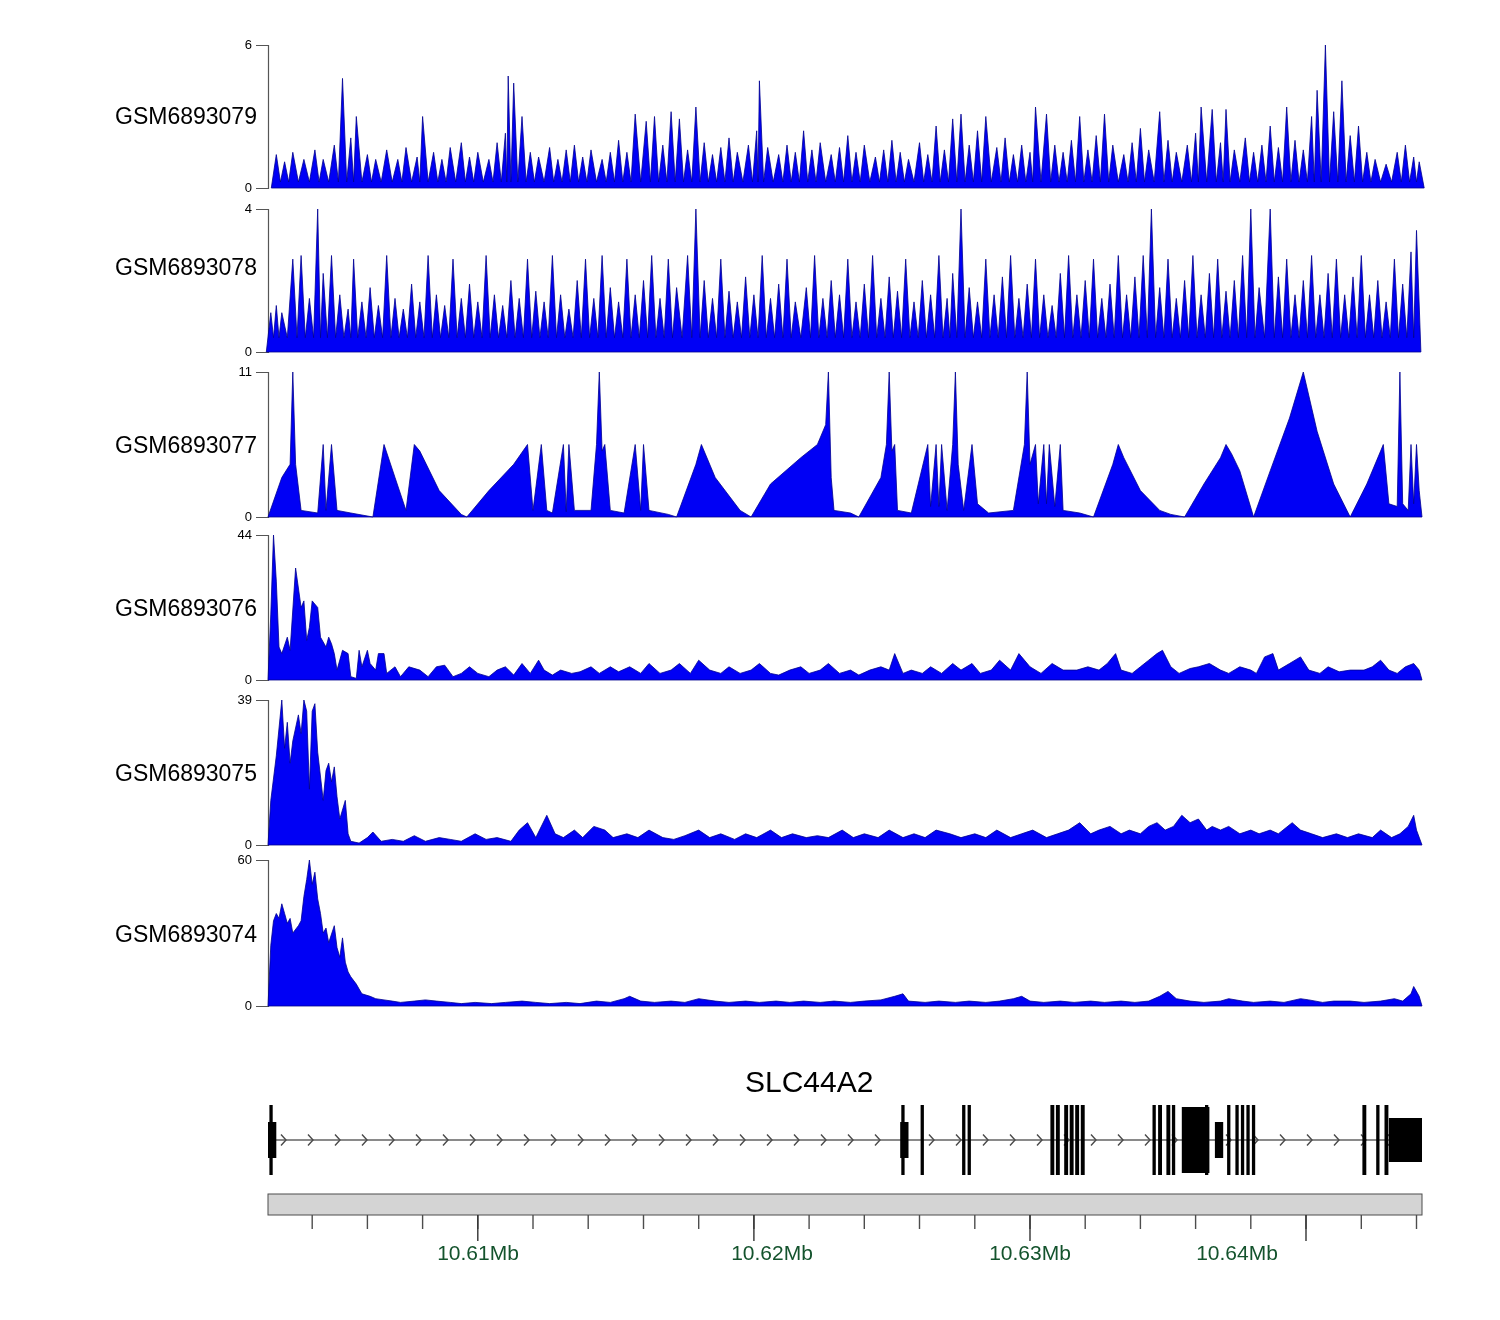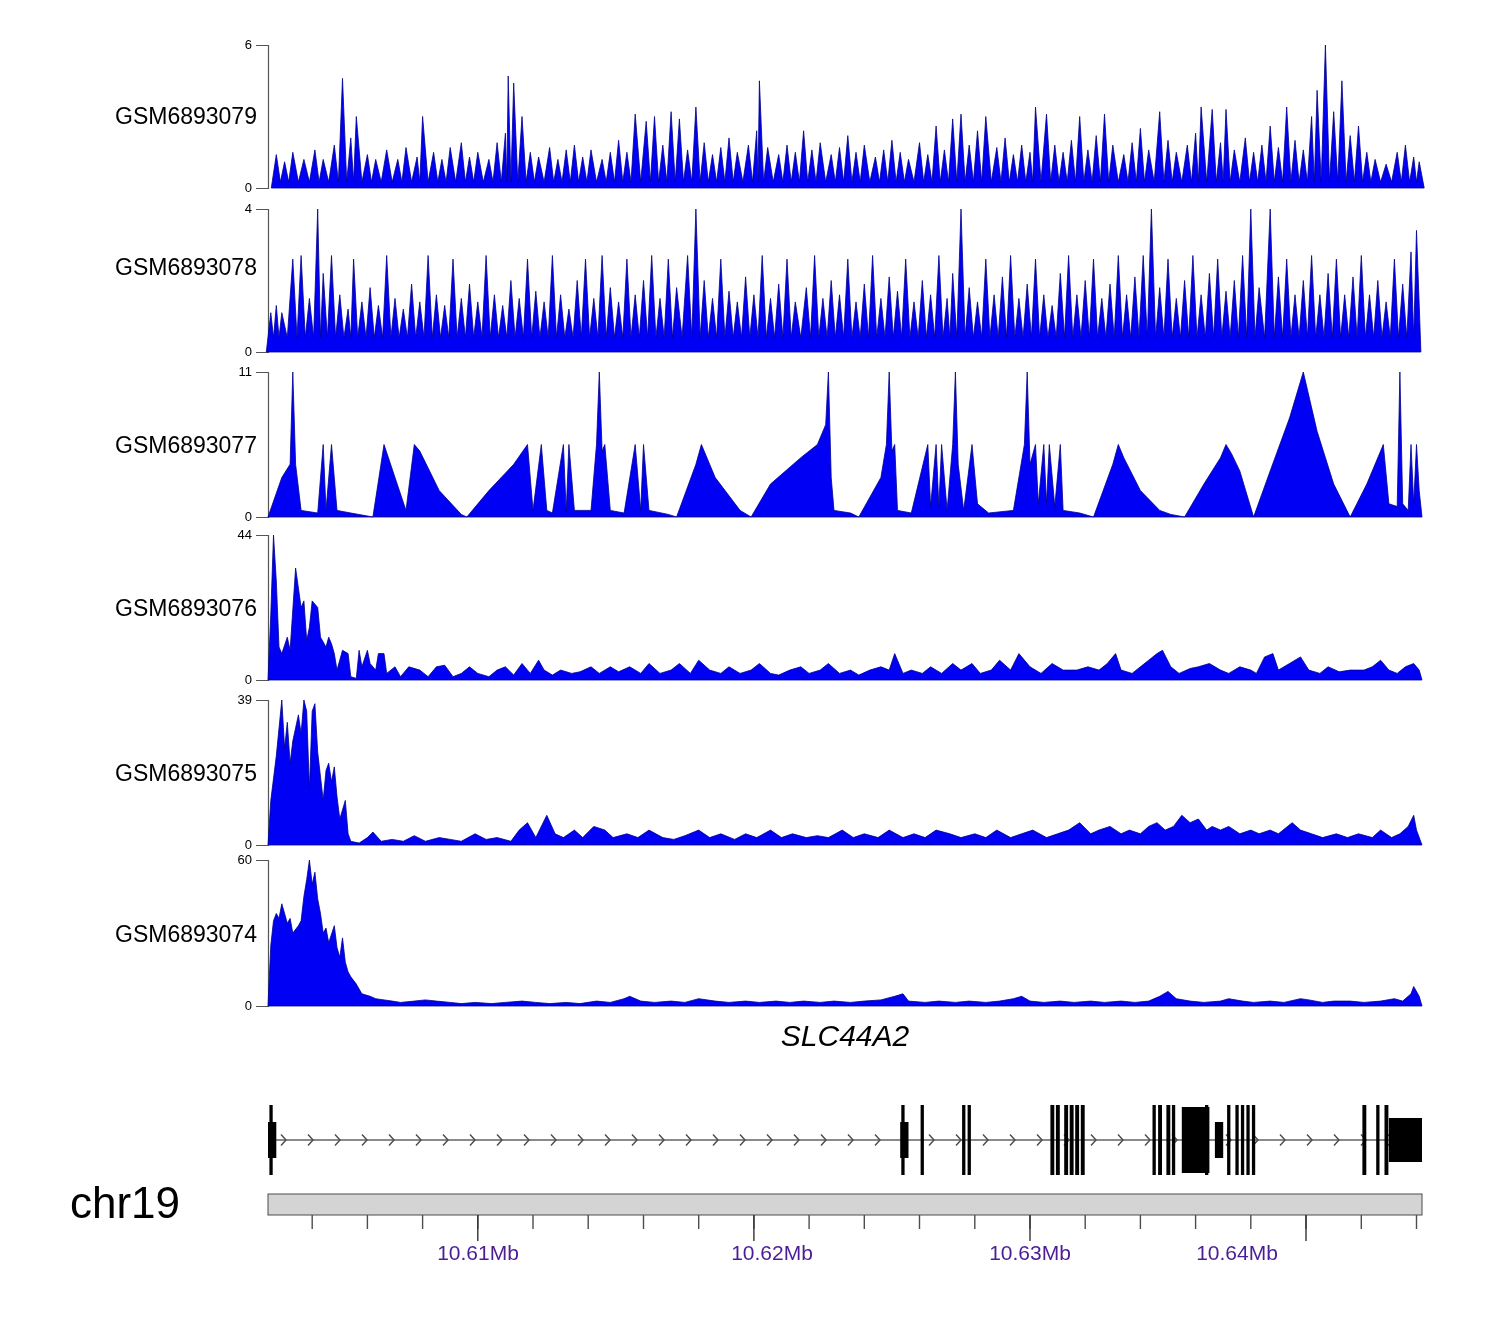--- a/index.html
+++ b/index.html
@@ -3,26 +3,26 @@
 <meta charset="utf-8">
 <style>
   html,body{margin:0;padding:0;background:#ffffff;}
   .canvas{position:relative;width:1500px;height:1320px;background:#fff;overflow:hidden;
           font-family:"Liberation Sans", sans-serif;}
   #gfx{position:absolute;left:0;top:0;}
   .tlabel{position:absolute;left:74px;width:200px;height:30px;line-height:30px;
           font-size:23px;color:#000;text-align:left;margin-left:41px;}
   .ylab{position:absolute;left:178px;width:74px;height:16px;line-height:16px;
         font-size:13px;color:#000;text-align:right;}
-  .gene-title{position:absolute;left:745px;top:1020px;width:200px;height:32px;line-height:32px;
-        font-size:30px;color:#000;text-align:center;font-style:italic;}
+  .gene-title{position:absolute;left:745px;top:1066px;width:200px;height:32px;line-height:32px;
+        font-size:30px;color:#000;}
   .chrom-label{position:absolute;left:70px;top:1180px;width:220px;height:46px;line-height:46px;
         font-size:44px;color:#000;text-align:left;}
   .axlab{position:absolute;top:1241px;width:120px;height:24px;line-height:24px;
-        font-size:21px;color:#4c1d95;text-align:center;}
+        font-size:21px;color:#14532d;text-align:center;}
 </style>
 </head>
 <body>
 
 <div class="canvas">
 
   <svg id="gfx" width="1500" height="1320" viewBox="0 0 1500 1320">
       <g>
         <path d="M256 45.5 H268.5 V188.5 H256" fill="none" stroke="#555" stroke-width="1.2"></path>
         <polygon points="271.3,188.0 276.3,154.6 280.4,182.0 284.6,161.8 288.7,182.0 292.8,152.3 298.4,182.0 303.9,159.4 309.4,182.0 314.9,149.9 319.1,182.0 323.2,159.4 328.7,182.0 334.3,145.1 338.4,182.0 342.5,78.4 346.7,182.0 350.8,137.9 353.6,182.0 356.3,116.5 361.9,182.0 367.4,154.6 371.5,182.0 375.7,159.4 381.2,182.0 386.7,149.9 392.2,182.0 397.8,159.4 401.9,182.0 406.0,147.5 411.6,182.0 417.1,157.0 419.8,182.0 422.6,116.5 428.1,182.0 433.6,152.3 437.8,182.0 441.9,159.4 446.1,182.0 450.2,147.5 455.7,182.0 461.3,142.7 465.4,182.0 469.5,157.0 473.7,182.0 477.8,152.3 483.3,182.0 488.9,159.4 493.0,182.0 497.1,142.7 501.3,182.0 505.4,133.2 506.8,182.0 508.2,76.0 510.9,182.0 513.7,83.1 517.8,182.0 522.0,116.5 526.1,182.0 530.3,152.3 534.4,182.0 538.6,157.0 544.1,182.0 549.6,147.5 553.7,182.0 557.9,159.4 562.0,182.0 566.2,149.9 570.3,182.0 574.4,145.1 578.6,182.0 582.7,157.0 586.9,182.0 591.0,149.9 596.5,182.0 602.1,159.4 606.2,182.0 610.3,152.3 614.5,182.0 618.6,140.3 622.8,182.0 626.9,152.3 631.0,182.0 635.2,114.1 640.7,182.0 646.2,121.3 650.4,182.0 654.5,116.5 658.6,182.0 662.8,145.1 666.9,182.0 671.1,111.7 675.2,182.0 679.4,118.9 683.5,182.0 687.6,149.9 691.8,182.0 695.9,107.0 700.1,182.0 704.2,142.7 708.3,182.0 712.5,154.6 716.6,182.0 720.8,147.5 724.9,182.0 729.0,137.9 733.2,182.0 737.3,152.3 742.9,182.0 748.4,145.1 752.5,182.0 756.7,130.8 758.0,182.0 759.4,80.8 763.6,182.0 767.7,147.5 773.2,182.0 778.7,154.6 782.9,182.0 787.0,145.1 791.2,182.0 795.3,152.3 799.4,182.0 803.6,130.8 807.7,182.0 811.9,149.9 816.0,182.0 820.2,142.7 825.7,182.0 831.2,154.6 835.3,182.0 839.5,147.5 843.6,182.0 847.8,135.6 851.9,182.0 856.0,152.3 860.2,182.0 864.3,145.1 869.8,182.0 875.4,157.0 879.5,182.0 883.7,149.9 887.8,182.0 891.9,140.3 896.1,182.0 900.2,152.3 904.4,182.0 908.5,159.4 914.0,182.0 919.5,142.7 923.7,182.0 927.8,154.6 932.0,182.0 936.1,126.0 940.2,182.0 944.4,149.9 948.5,182.0 952.7,118.9 956.8,182.0 961.0,114.1 965.1,182.0 969.2,145.1 973.4,182.0 977.5,130.8 981.7,182.0 985.8,116.5 991.3,182.0 996.8,147.5 1001.0,182.0 1005.1,137.9 1009.3,182.0 1013.4,154.6 1017.5,182.0 1021.7,145.1 1025.8,182.0 1030.0,152.3 1032.7,182.0 1035.5,107.0 1041.0,182.0 1046.5,114.1 1050.7,182.0 1054.8,145.1 1059.0,182.0 1063.1,152.3 1067.2,182.0 1071.4,140.3 1075.5,182.0 1079.7,116.5 1083.8,182.0 1087.9,149.9 1092.1,182.0 1096.2,135.6 1100.4,182.0 1104.5,114.1 1108.7,182.0 1112.8,145.1 1118.3,182.0 1123.8,154.6 1128.0,182.0 1132.1,142.7 1136.3,182.0 1140.4,128.4 1144.5,182.0 1148.7,149.9 1154.2,182.0 1159.7,111.7 1163.9,182.0 1168.0,140.3 1172.2,182.0 1176.3,152.3 1181.8,182.0 1187.3,145.1 1191.5,182.0 1195.6,133.2 1198.4,182.0 1201.1,107.0 1206.7,182.0 1212.2,109.4 1216.3,182.0 1220.5,142.7 1223.2,182.0 1226.0,109.4 1230.1,182.0 1234.3,149.9 1239.8,182.0 1245.3,137.9 1249.5,182.0 1253.6,152.3 1257.7,182.0 1261.9,145.1 1266.0,182.0 1270.2,126.0 1274.3,182.0 1278.4,147.5 1282.6,182.0 1286.7,107.0 1290.9,182.0 1295.0,140.3 1299.1,182.0 1303.3,149.9 1307.4,182.0 1311.6,116.5 1314.3,182.0 1317.1,90.3 1321.2,182.0 1325.4,45.0 1329.5,182.0 1333.7,111.7 1337.8,182.0 1341.9,80.8 1346.1,182.0 1350.2,135.6 1354.4,182.0 1358.5,126.0 1362.6,182.0 1366.8,152.3 1370.9,182.0 1375.1,159.4 1380.6,182.0 1386.1,164.2 1391.6,182.0 1397.2,152.3 1401.3,182.0 1405.4,145.1 1409.6,182.0 1413.7,157.0 1416.5,182.0 1419.2,161.8 1424.2,188.0" fill="#0000F5" stroke="#000090" stroke-width="0.8"></polygon>
@@ -166,20 +166,19 @@
   <div class="ylab" style="top:852px">60</div>
 
   <div class="ylab" style="top:180px">0</div>
   <div class="ylab" style="top:344px">0</div>
   <div class="ylab" style="top:509px">0</div>
   <div class="ylab" style="top:672px">0</div>
   <div class="ylab" style="top:837px">0</div>
   <div class="ylab" style="top:998px">0</div>
 
   <div class="gene-title">SLC44A2</div>
-  <div class="chrom-label">chr19</div>
 
   <div class="axlab" style="left:418px">10.61Mb</div>
   <div class="axlab" style="left:712px">10.62Mb</div>
   <div class="axlab" style="left:970px">10.63Mb</div>
   <div class="axlab" style="left:1177px">10.64Mb</div>
 
 </div>
 
 </body></html>

